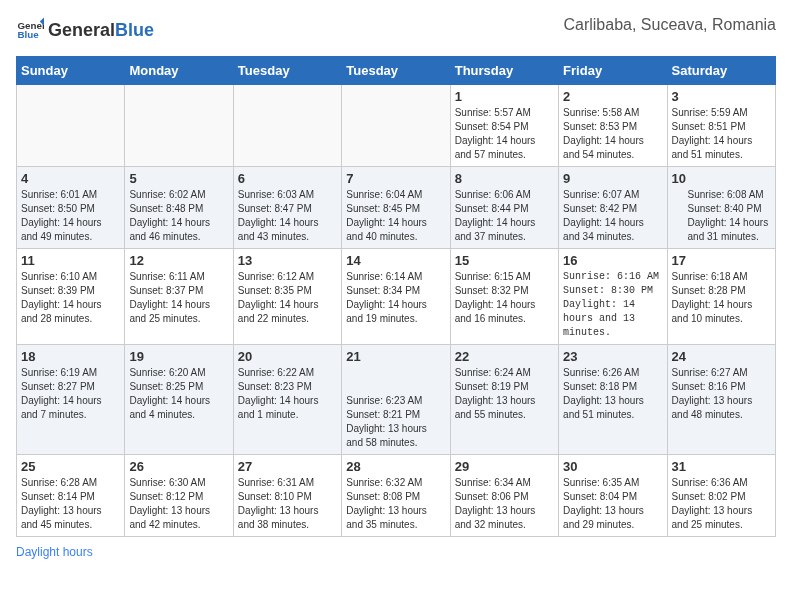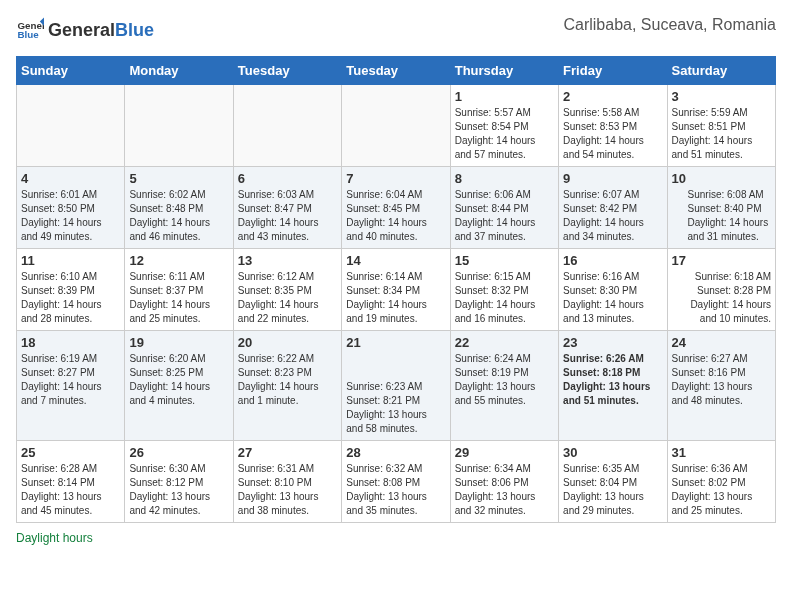--- a/index.html
+++ b/index.html
@@ -73,21 +73,21 @@
     }
     .day-info {
       color: #333;
       font-size: 10px;
       line-height: 1.4;
     }
     .row-odd td { background-color: #fff; }
     .row-even td { background-color: #f0f4f8; }
     .footer-note {
       font-size: 12px;
-      color: #15803d;
+      color: #3b82f6;
       margin-top: 8px;
     }
   </style>
 </head>
 <body>
 
 <div class="header-area">
   <div class="logo">
     <svg class="logo-icon" viewBox="0 0 40 40" xmlns="http://www.w3.org/2000/svg">
       <text x="2" y="18" font-size="14" font-weight="bold" fill="#333">General</text>
@@ -214,27 +214,27 @@
 Daylight: 14 hours and 19 minutes.</div>
         </td>
         <td>
           <span class="day-number">15</span>
           <div class="day-info" style="white-space: pre-line;">Sunrise: 6:15 AM
 Sunset: 8:32 PM
 Daylight: 14 hours and 16 minutes.</div>
         </td>
         <td>
           <span class="day-number">16</span>
-          <div class="day-info" style="white-space: pre-line;">Sunrise: 6:16 AM
+          <div class="day-info" style="white-space: pre-line; font-family: Liberation Mono, monospace;">Sunrise: 6:16 AM
 Sunset: 8:30 PM
 Daylight: 14 hours and 13 minutes.</div>
         </td>
         <td>
           <span class="day-number">17</span>
-          <div class="day-info" style="white-space: pre-line; text-align: right;">Sunrise: 6:18 AM
+          <div class="day-info" style="white-space: pre-line;">Sunrise: 6:18 AM
 Sunset: 8:28 PM
 Daylight: 14 hours and 10 minutes.</div>
         </td>
       </tr>
       <tr class="row-even">
         <td>
           <span class="day-number">18</span>
           <div class="day-info" style="white-space: pre-line;">Sunrise: 6:19 AM
 Sunset: 8:27 PM
 Daylight: 14 hours and 7 minutes.</div>
@@ -258,21 +258,21 @@
 Daylight: 13 hours and 58 minutes.</div>
         </td>
         <td>
           <span class="day-number">22</span>
           <div class="day-info" style="white-space: pre-line;">Sunrise: 6:24 AM
 Sunset: 8:19 PM
 Daylight: 13 hours and 55 minutes.</div>
         </td>
         <td>
           <span class="day-number">23</span>
-          <div class="day-info" style="white-space: pre-line; font-weight: bold;">Sunrise: 6:26 AM
+          <div class="day-info" style="white-space: pre-line;">Sunrise: 6:26 AM
 Sunset: 8:18 PM
 Daylight: 13 hours and 51 minutes.</div>
         </td>
         <td>
           <span class="day-number">24</span>
           <div class="day-info" style="white-space: pre-line;">Sunrise: 6:27 AM
 Sunset: 8:16 PM
 Daylight: 13 hours and 48 minutes.</div>
         </td>
       </tr>

